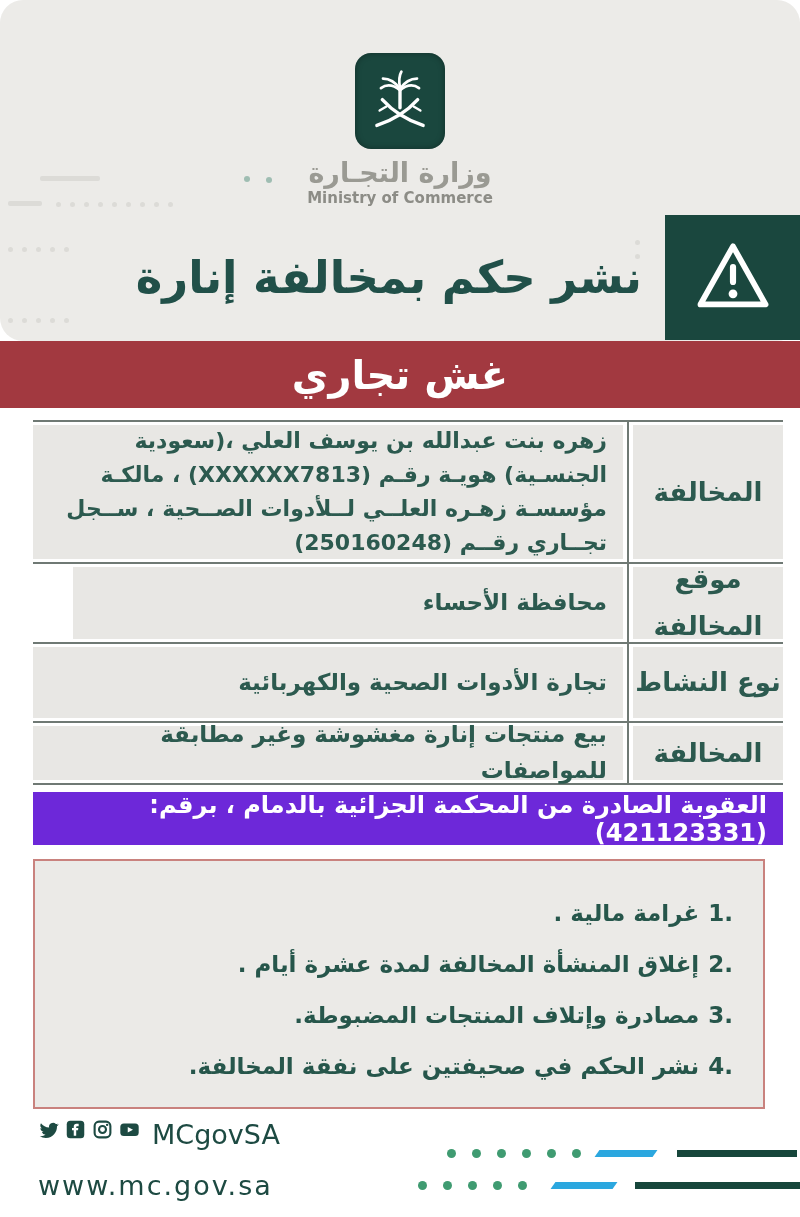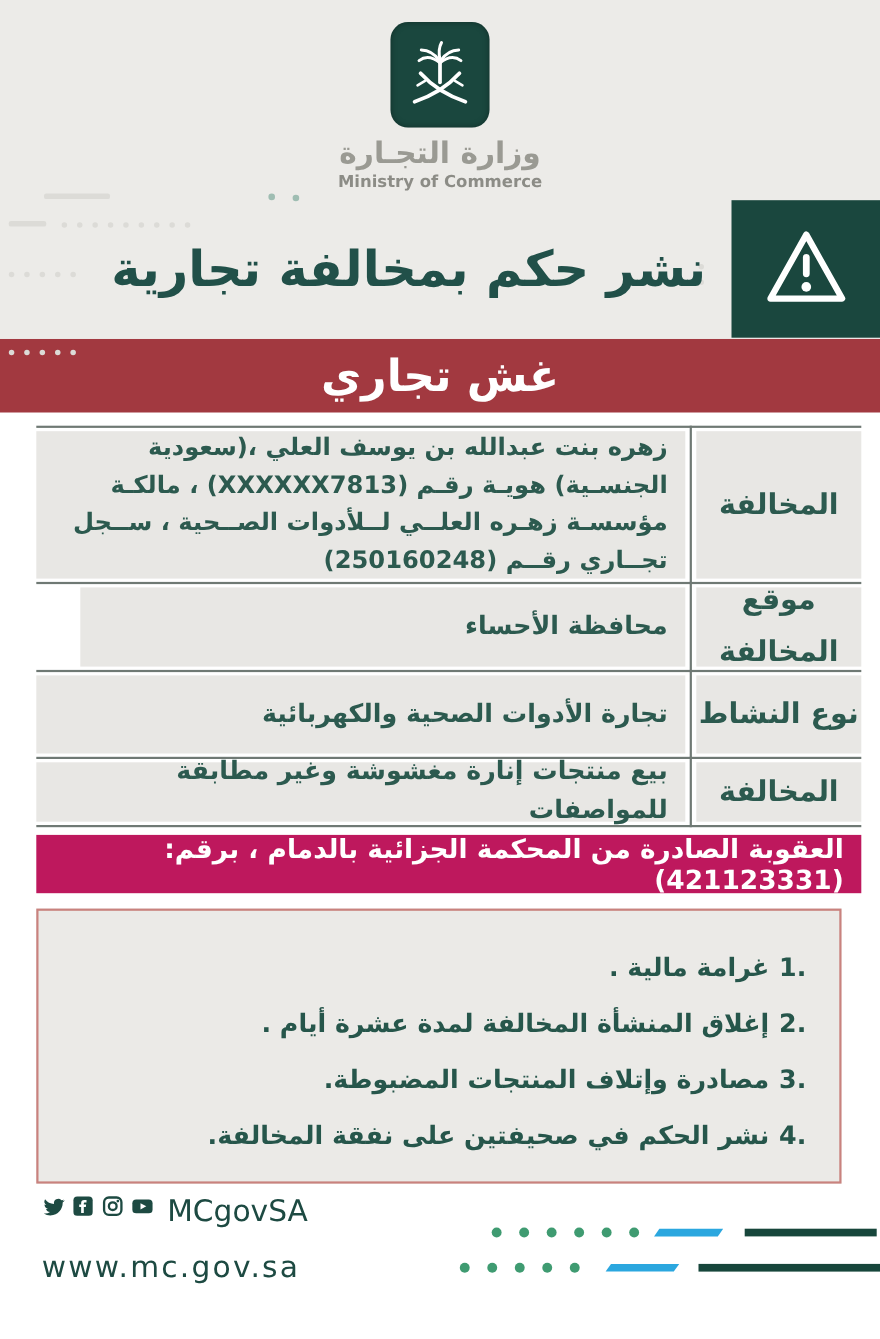--- a/index.html
+++ b/index.html
@@ -6,22 +6,23 @@
   html, body { width: 800px; height: 1217px; overflow: hidden; }
   body {
     font-family: "DejaVu Sans", "Liberation Sans", sans-serif;
     background: #ffffff;
     position: relative;
   }
 
   
   .top-section {
     background: #ECEBE8;
-    padding-top: 20px;
+    padding-top: 53px;
     position: relative;
+    border-radius: 23px;
   }
   .logo-block { text-align: center; position: relative; }
   .emblem {
     width: 90px; height: 96px;
     background: #1A473E;
     border-radius: 16px;
     margin: 0 auto;
     display: flex; align-items: center; justify-content: center;
     box-shadow: inset 0 0 6px rgba(0,0,0,.35);
   }
@@ -109,21 +110,21 @@
     text-align: right;
     line-height: 1.55;
   }
   .r1 { height: 142px; } .r1 .cell-value { font-size: 22px; }
   .r2 { height: 80px; padding-left: 40px; }
   .r3 { height: 79px; }
   .r4 { height: 62px; }
 
   .penalty-banner {
     margin: 7px 17px 0 33px;
-    background: #be185d;
+    background: #6d28d9;
     height: 53px;
     display: flex; align-items: center;
     direction: rtl;
     padding: 0 16px;
     color: #fff; font-size: 24px; font-weight: bold;
   }
 
   .penalty-box {
     margin: 14px 35px 0 33px;
     height: 250px;
@@ -225,21 +226,21 @@
         <path d="M84 86 C 66 80, 42 68, 24 48" stroke-width="5"></path>
         <path d="M70 58 L80 64" stroke-width="3.5"></path>
         <path d="M30 58 L20 64" stroke-width="3.5"></path>
       </svg>
     </div>
     <div class="ministry-ar" dir="rtl">وزارة التجـارة</div>
     <div class="ministry-en">Ministry of Commerce</div>
   </div>
 
   <div class="header-row">
-    <div class="header-title">نشر حكم بمخالفة تجارية</div>
+    <div class="header-title">نشر حكم بمخالفة إنارة</div>
     <div class="warning-square">
       <svg width="88" height="88" viewBox="0 0 100 100" fill="none">
         <path d="M50 14 L87 80 L13 80 Z" stroke="#ffffff" stroke-width="6.5" stroke-linejoin="round"></path>
         <rect x="46.5" y="34" width="7" height="24" rx="3.5" fill="#ffffff"></rect>
         <circle cx="50" cy="68" r="5" fill="#ffffff"></circle>
       </svg>
     </div>
   </div>
 </div>
 

